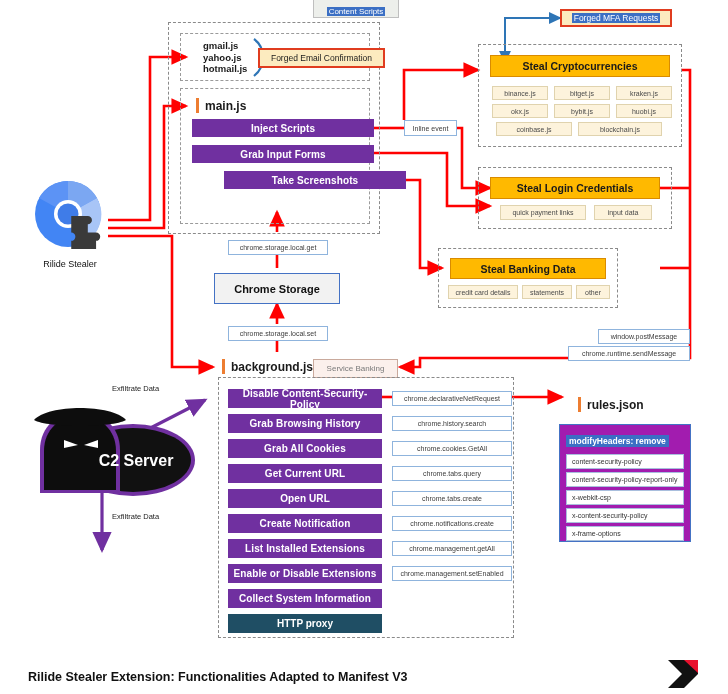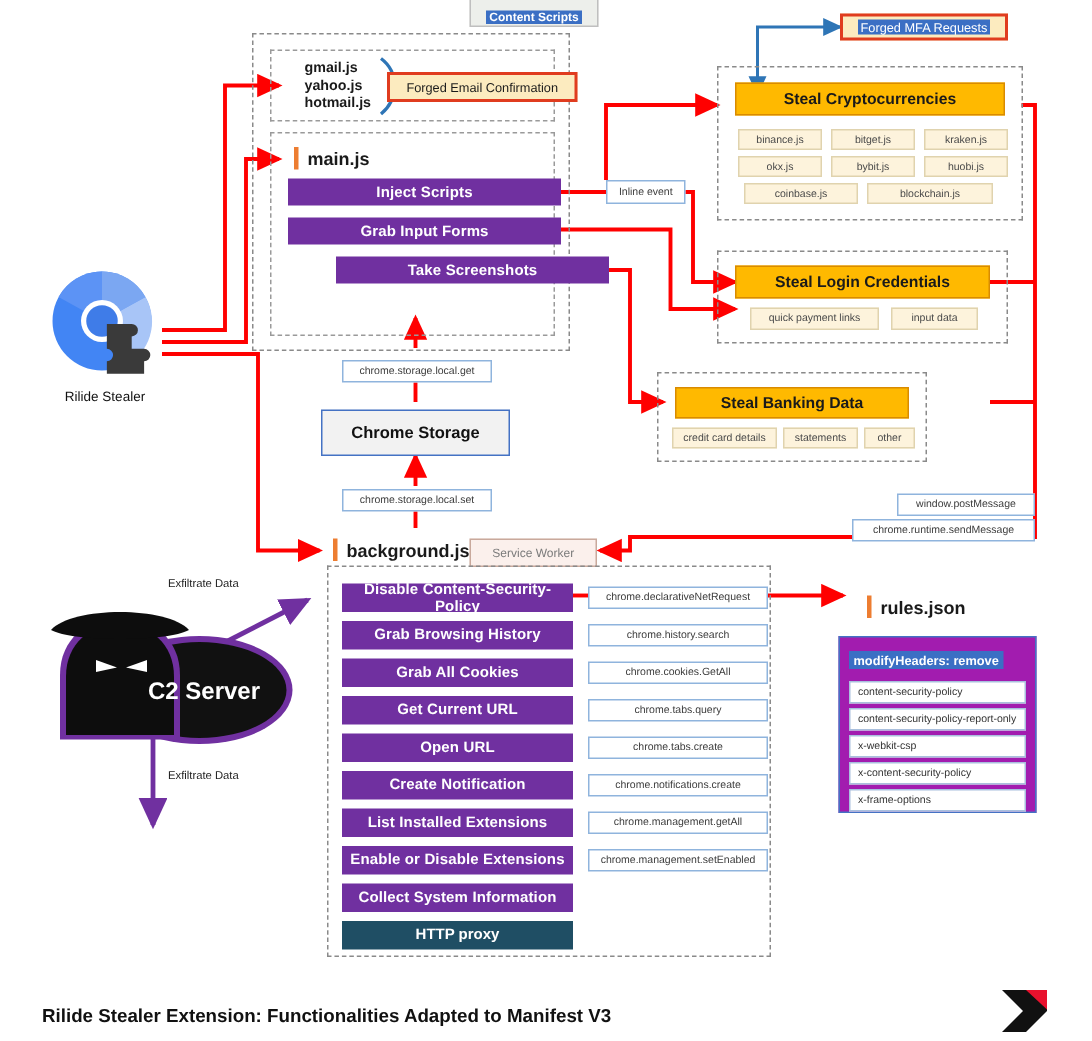--- a/index.html
+++ b/index.html
@@ -189,21 +189,21 @@
 
     <g stroke="#7030A0" stroke-width="3.2" fill="none">
       <path d="M133,437 L205,400" marker-end="url(#ar-violet)" marker-start="url(#ar-violet-s)"></path>
       <path d="M102,490 L102,550" marker-end="url(#ar-violet)"></path>
     </g>
   </svg>
 
   <div class="abs dashed-group" style="left:168px; top:22px; width:212px; height:212px;"></div>
 
   <div class="abs" style="left:313px; top:-8px; width:86px; height:26px; background:#EDEFEB; border:1.5px solid #BFBFBF; display:flex; align-items:flex-end; justify-content:center; padding-bottom:1px;">
-    <span class="hl-blue" style="font-size:8px; font-weight:bold;text-align:center;">Content Scripts</span>
+    <span class="hl-blue" style="font-size:8px; font-weight:normal;text-align:center;">Content Scripts</span>
   </div>
 
   <div class="abs dashed-group inner" style="left:180px; top:33px; width:190px; height:48px;"></div>
 
   <div class="abs" style="left:195px; top:40px; width:68px; height:38px;">
     <span class="bar"></span>
     <div class="script-list" style="padding-left:8px;">
       <div>gmail.js</div>
       <div>yahoo.js</div>
       <div>hotmail.js</div>
@@ -311,21 +311,21 @@
     </div>
   <div class="abs api-box" style="left:228px; top:326px; width:100px; height:15px;">
     <span>chrome.storage.local.set</span>
     </div>
 
   <div class="abs file-label" style="left:222px; top:359px;">
     <span class="bar"></span>
     <span>background.js</span>
   </div>
   <div class="abs sw-tab" style="left:313px; top:359px; width:85px; height:19px;">
-    <span>Service Worker</span>
+    <span>Service Banking</span>
   </div>
 
   <div class="abs dashed-group" style="left:218px; top:377px; width:296px; height:261px;"></div>
 
   <div id="bg-rows">
       <div class="abs purple-box" style="left: 228px; top: 389px; width: 154px; height: 19px;">
         <span>Disable Content-Security-Policy</span>
       </div>
       <div class="abs api-box" style="left: 392px; top: 391px; width: 120px; height: 15px;">
         <span>chrome.declarativeNetRequest</span>

